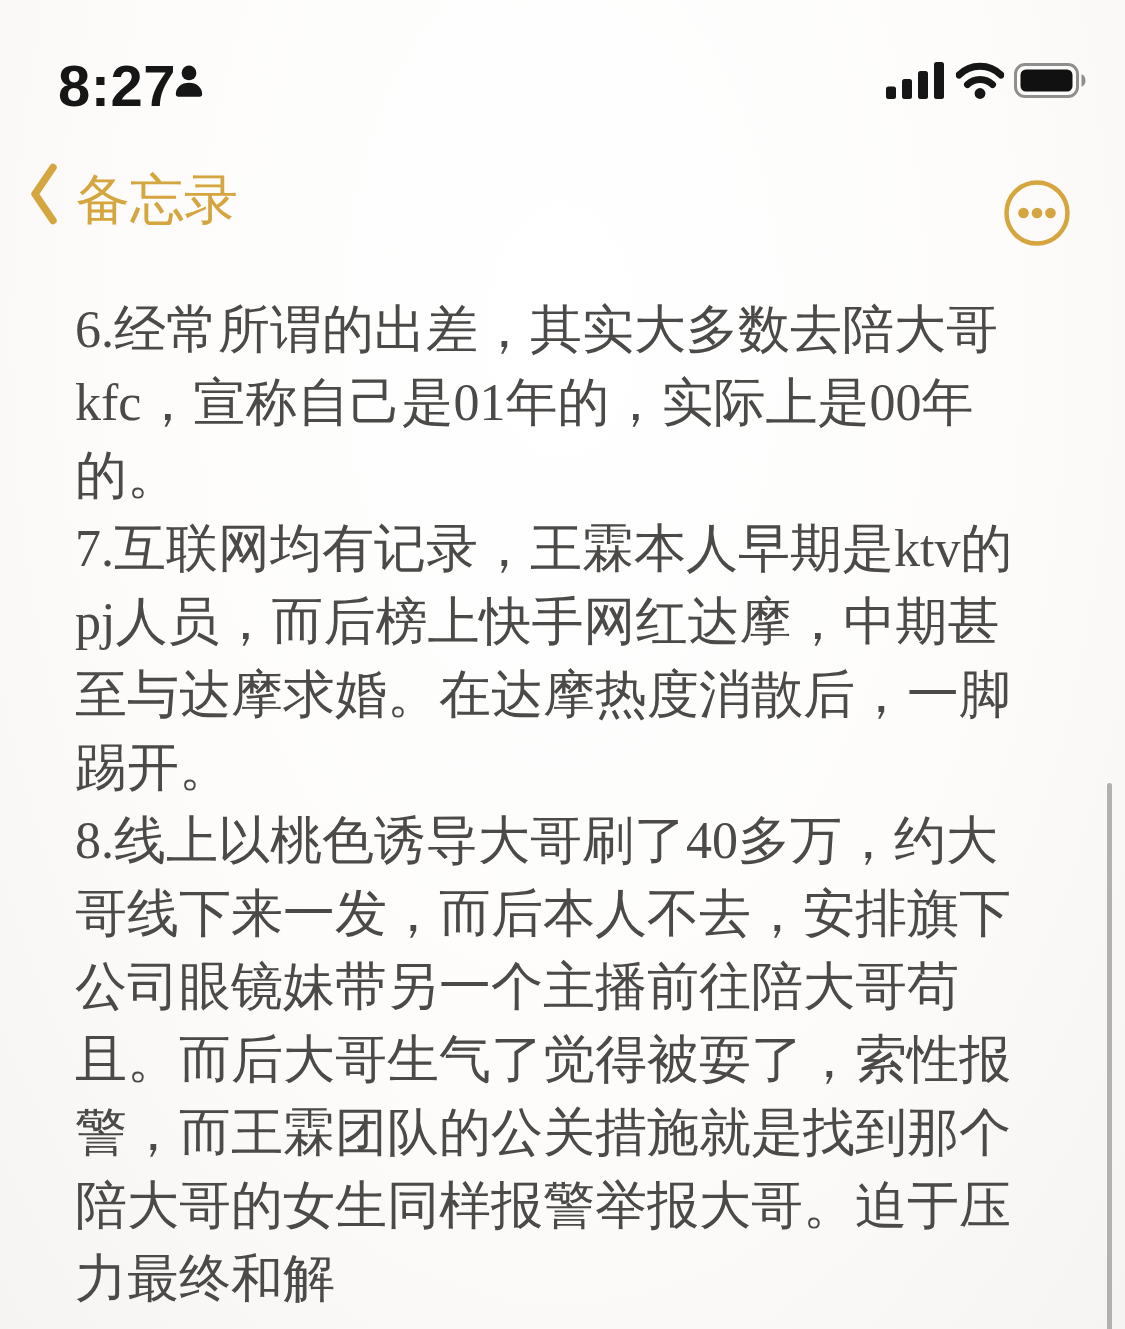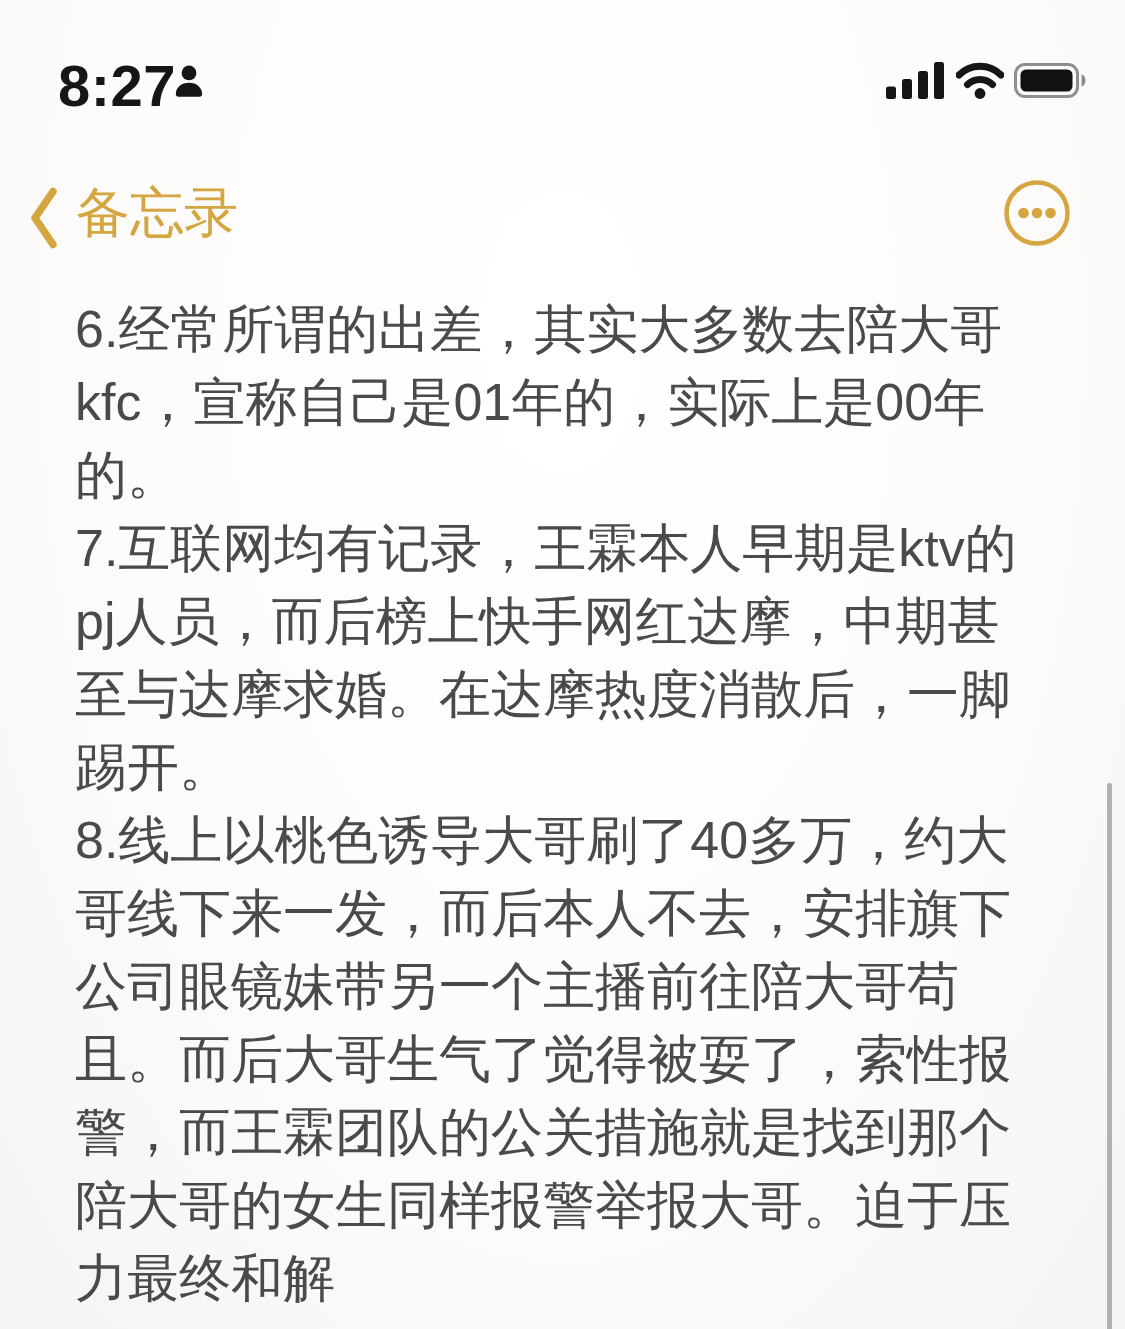--- a/index.html
+++ b/index.html
@@ -18,38 +18,38 @@
     font-size: 58px; font-weight: 700; color: #161616;
     letter-spacing: 0.5px;
   }
   .person-icon { left: 172px; top: 62px; }
   .signal-icon { left: 886px; top: 62px; }
   .wifi-icon   { left: 956px; top: 61px; }
   .battery-icon{ left: 1014px; top: 63px; }
 
   
   .back-button {
-    left: 28px; top: 186px;
-    display: flex; align-items: flex-start; gap: 18px;
+    left: 28px; top: 162px;
+    display: flex; align-items: flex-end; gap: 18px;
     cursor: pointer;
-    font-family: Liberation Serif, serif;
   }
   .back-label {
     font-size: 54px; color: #d5a53f; line-height: 1;
     padding-bottom: 4px;
   }
   .more-button { left: 1002px; top: 178px; cursor: pointer; }
 
   
   .note-content {
     left: 75px; top: 293px; width: 960px;
     font-size: 52px; line-height: 73px;
     color: #4b4a48;
     white-space: pre-line;
     cursor: text;
+    font-family: Liberation Serif, serif;
   }
 
   
   .scrollbar-thumb {
     left: 1107px; top: 783px;
     width: 5px; height: 546px;
     background: #b3b1af;
     border-radius: 3px 3px 0 0;
   }
 </style>

